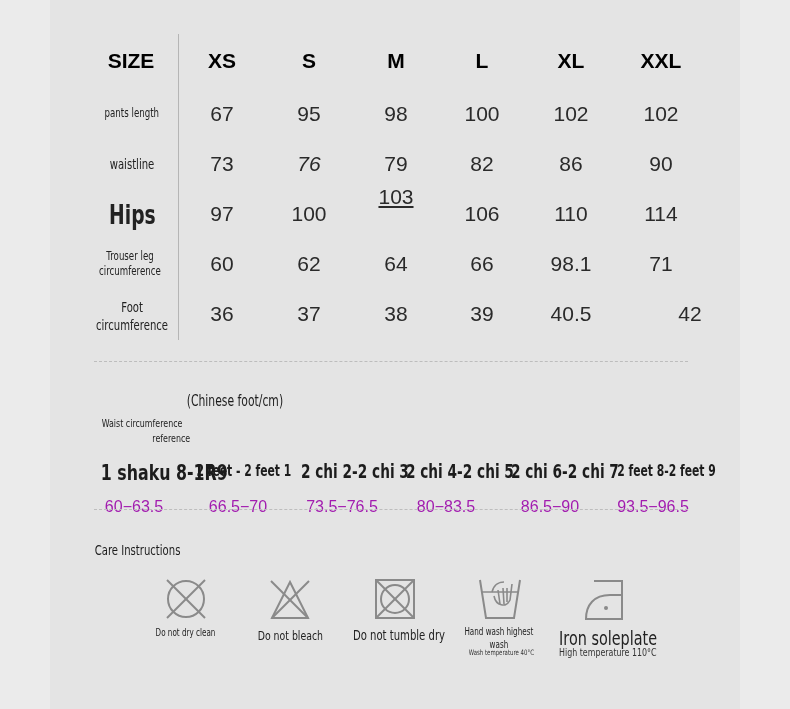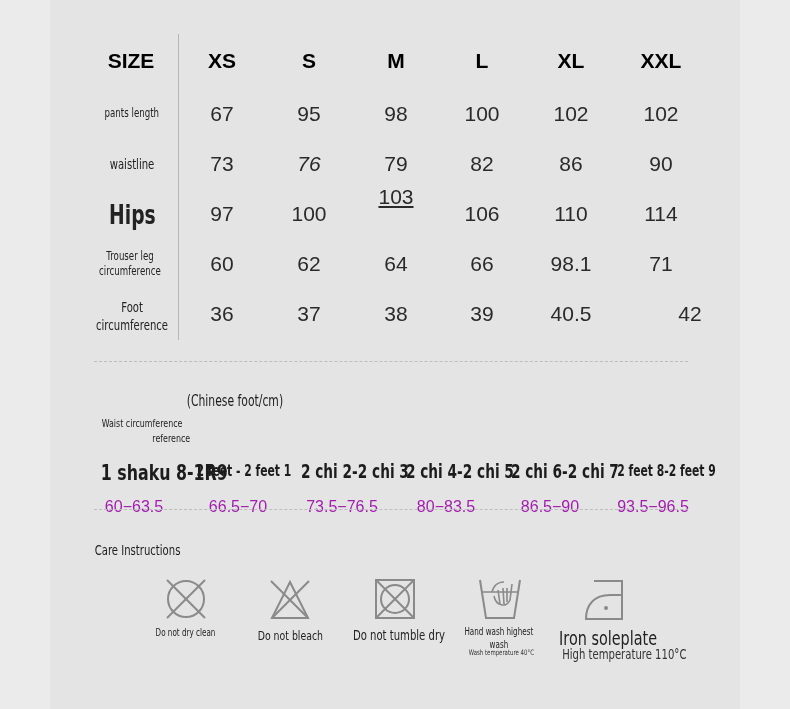--- a/index.html
+++ b/index.html
@@ -152,14 +152,14 @@
   </div>
   <div class="abs clab" style="left:501px;top:648px;font-size:7.5px;color:#333;"><span class="cond">Wash temperature 40°C</span></div>
 
   <div class="abs icon" style="left:584px;top:577px;">
     <svg width="44" height="44" viewBox="0 0 44 44">
         <path d="M10 4 L 38 4 L 38 42 L 2 42 C 2 28, 10 18, 26 18 L 38 18" fill="none" stroke="#8a8a8a" stroke-width="2"></path>
         <circle cx="22" cy="31" r="2" fill="#8a8a8a"></circle>
       </svg>
   </div>
   <div class="abs clab" style="left:608px;top:626px;font-size:20px;"><span class="cond">Iron soleplate</span></div>
-  <div class="abs clab" style="left:608px;top:646px;font-size:14px;color:#333;"><span class="cond">High temperature 110°C</span></div>
+  <div class="abs clab" style="left:608px;top:646px;font-size:11px;color:#333;"><span class="cond">High temperature 110°C</span></div>
 </div>
 
 </body></html>

